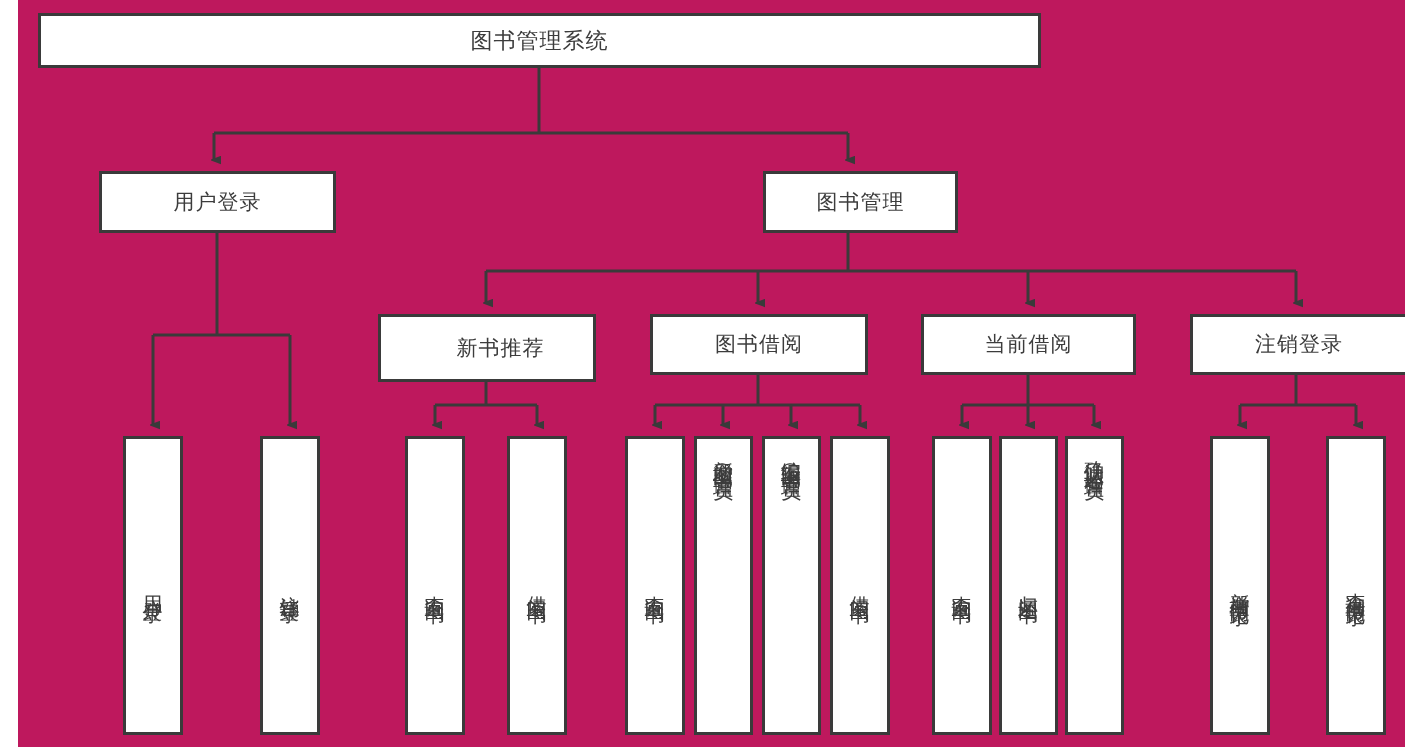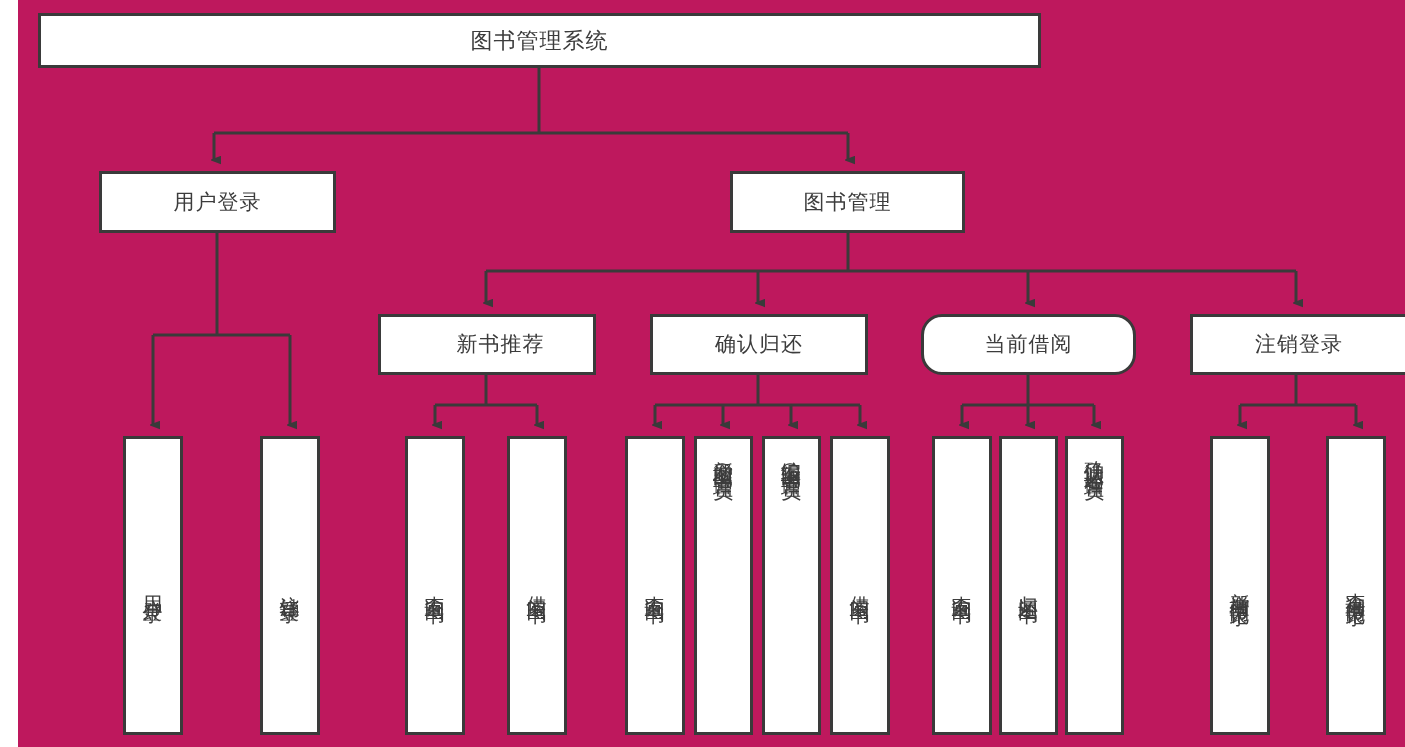--- a/index.html
+++ b/index.html
@@ -124,31 +124,31 @@
     </g>
   </svg>
 
   <div class="node root" style="left:20px; top:13px; width:1003px; height:55px;">
     <span class="label">图书管理系统</span>
   </div>
 
   <div class="node" style="left:81px; top:171px; width:237px; height:62px;">
     <span class="label">用户登录</span>
   </div>
-  <div class="node" style="left:712px; top:171px; width:235px; height:62px;">
+  <div class="node" style="left:745px; top:171px; width:195px; height:62px;">
     <span class="label">图书管理</span>
   </div>
 
-  <div class="node" style="left:360px; top:314px; width:218px; height:61px;padding-left:27px;">
+  <div class="node" style="left:360px; top:314px; width:218px; height:68px;padding-left:27px;">
     <span class="label">新书推荐</span>
   </div>
   <div class="node" style="left:632px; top:314px; width:218px; height:61px;">
-    <span class="label">确认归还</span>
+    <span class="label">图书借阅</span>
   </div>
-  <div class="node" style="left:903px; top:314px; width:215px; height:61px;border-radius:21px;">
+  <div class="node" style="left:903px; top:314px; width:215px; height:61px;">
     <span class="label">当前借阅</span>
   </div>
   <div class="node" style="left:1172px; top:314px; width:218px; height:61px;">
     <span class="label">注销登录</span>
   </div>
 
   <div class="node leaf centered" style="left:105px; top:436px; width:60px; height:299px;">
     <span class="label">用户登录</span>
   </div>
   <div class="node leaf centered" style="left:242px; top:436px; width:60px; height:299px;">

